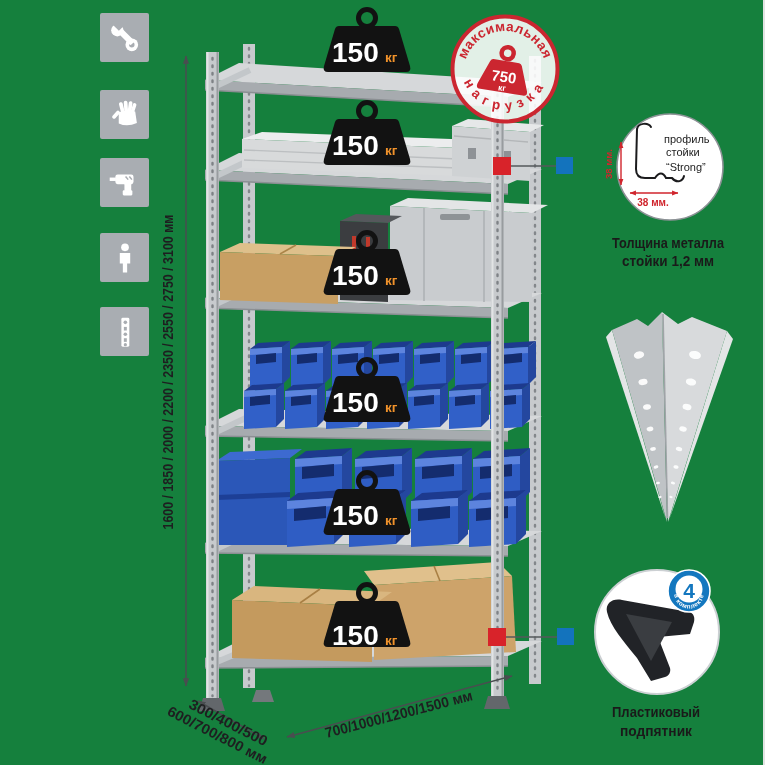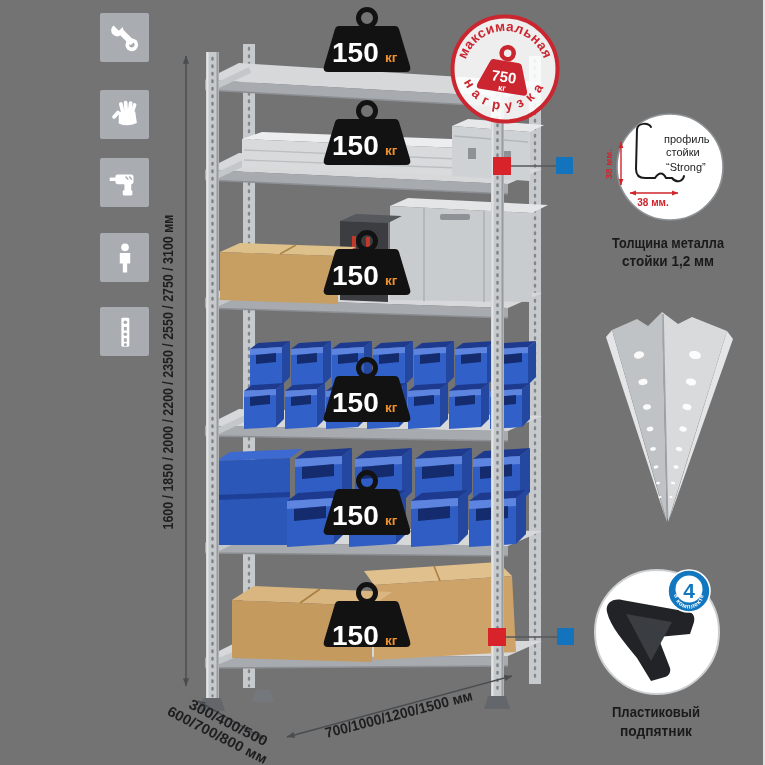--- a/index.html
+++ b/index.html
@@ -1,16 +1,16 @@
 <!DOCTYPE html>
 <html><head>
 <meta charset="utf-8">
 <style>
   html,body{margin:0;padding:0;background:#ffffff;}
-  .canvas{position:relative;width:765px;height:765px;background:#737373;overflow:hidden;
+  .canvas{position:relative;width:765px;height:765px;background:#15803d;overflow:hidden;
           font-family:"Liberation Sans",sans-serif;border-right:2px solid #e3e3e3;box-sizing:border-box;}
   .icon-col{position:absolute;left:100px;top:0;width:49px;}
   .icon-sq{position:absolute;left:0;width:49px;height:49px;background:#a9adb2;border-radius:2px;
            display:flex;align-items:center;justify-content:center;}
   svg text{font-family:"Liberation Sans",sans-serif;}
 </style>
 </head>
 <body>
 
 <div class="canvas">

